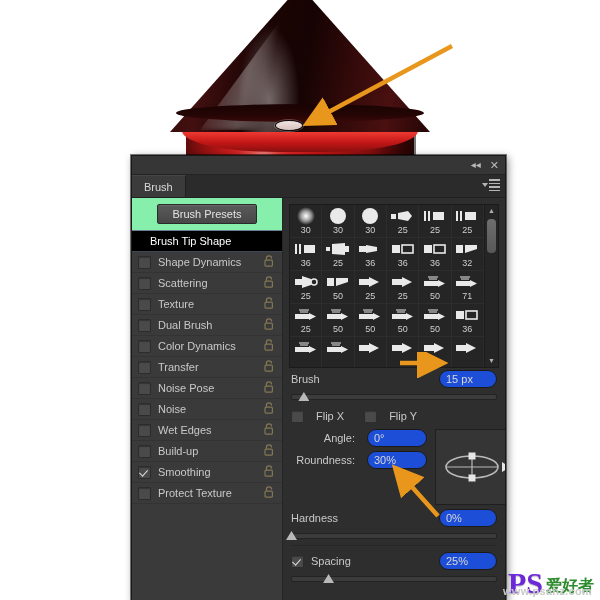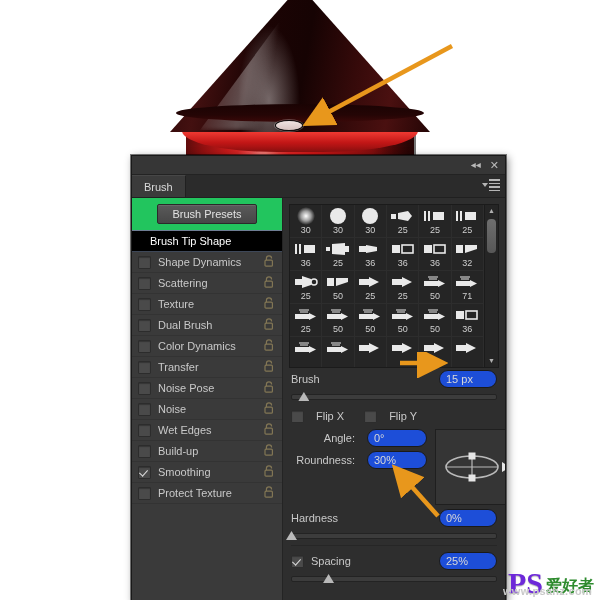--- a/index.html
+++ b/index.html
@@ -99,21 +99,21 @@
   .menu-lines{display:flex;flex-direction:column;gap:2px;}
   .menu-lines i{display:block;width:11px;height:1.5px;background:#b5b5b5;}
 
   .panel-body{display:flex;height:calc(100% - 40px);}
 
   
   .left-col{
     width:150px;background:#3a3a3a;border-right:1px solid #242424;
     display:flex;flex-direction:column;
   }
-  .presets-row{height:32px;display:flex;align-items:center;justify-content:center;background:#22c55e;}
+  .presets-row{height:32px;display:flex;align-items:center;justify-content:center;background:#86efac;}
   .presets-btn{
     background:linear-gradient(180deg,#5a5a5a 0%,#474747 100%);
     border:1px solid #2a2a2a;border-radius:2px;
     color:#e2e2e2;font-size:11px;padding:3px 14px;cursor:pointer;
     box-shadow:inset 0 1px 0 rgba(255,255,255,.09);
   }
   .opt-list{flex:1;background:#3a3a3a;}
   .opt-row{
     height:20px;display:flex;align-items:center;padding:0 8px 0 6px;
     border-bottom:1px solid #333333;position:relative;

